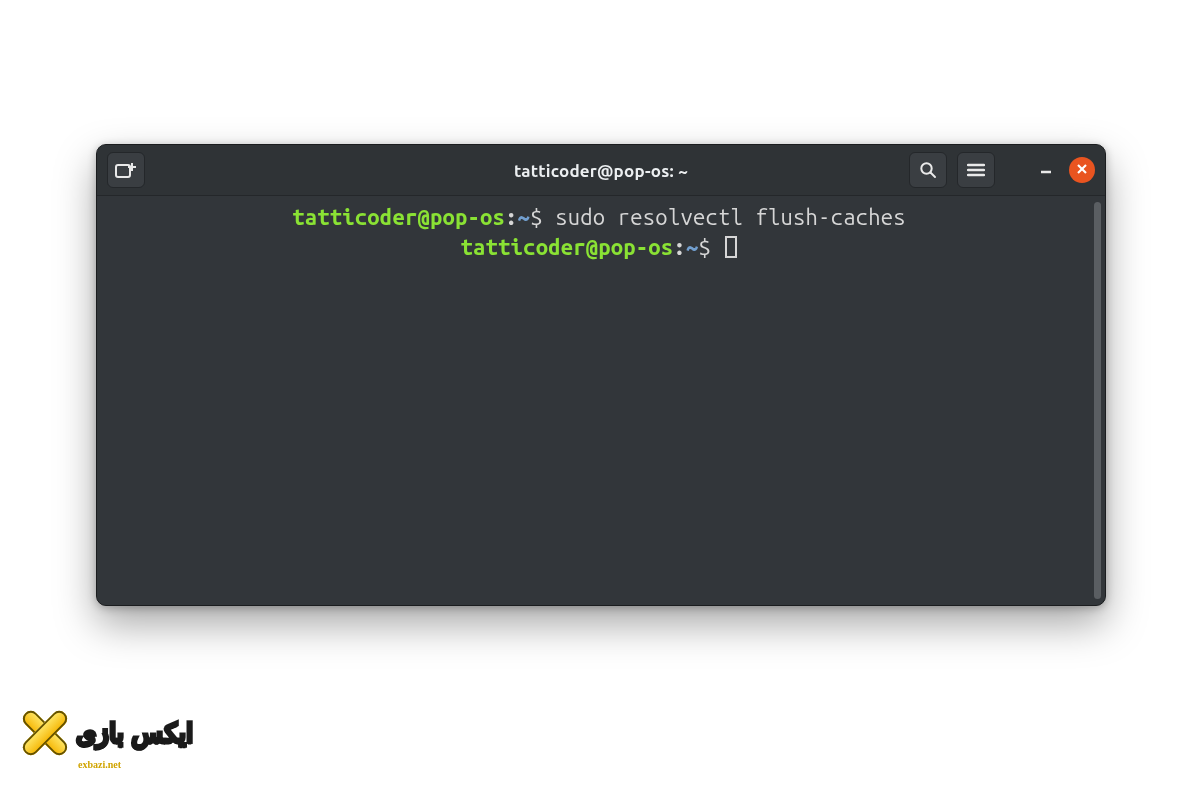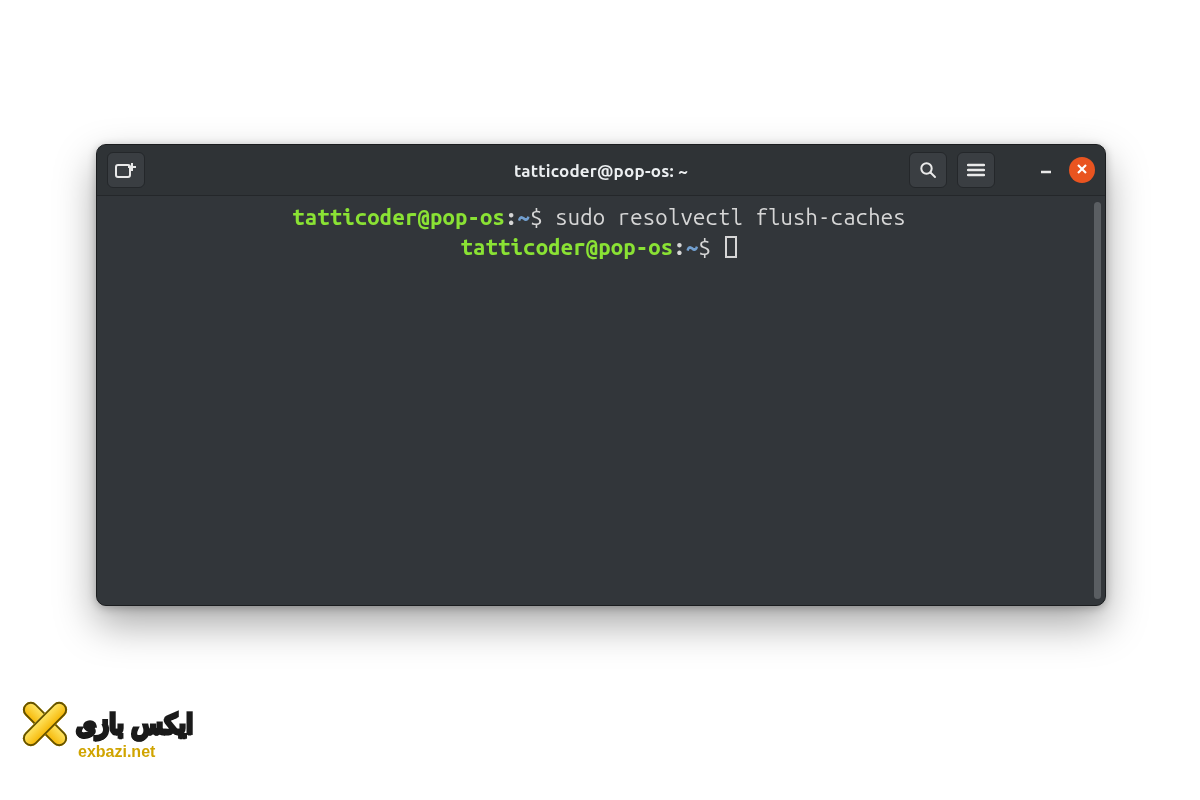--- a/index.html
+++ b/index.html
@@ -116,21 +116,21 @@
     border: 2px solid #d6d6d6;
     vertical-align: -3px;
     margin-left: 2px;
     box-sizing: border-box;
   }
 
   
   .watermark {
     position: absolute;
     left: 18px;
-    bottom: 49px;
+    bottom: 40px;
     display: flex;
     align-items: center;
     gap: 4px;
   }
   .wm-x {
     width: 54px;
     height: 54px;
     position: relative;
   }
   .wm-x::before, .wm-x::after {
@@ -159,22 +159,22 @@
     -webkit-text-stroke: 3px #1a1a1a;
     text-stroke: 3px #1a1a1a;
     letter-spacing: -1px;
     direction: rtl;
     text-shadow: 0 2px 0 #000;
   }
   .wm-sub {
     position:absolute;
     left: 60px;
     bottom: -10px;
-    font-family: Liberation Sans, sans-serif;
-    font-size: 16px;
+    font-family: Liberation Serif, serif;
+    font-size: 10px;
     color: #d0a400;
     font-weight:700;
   }
 </style>
 </head>
 <body>
 
 <div class="window">
 
   <div class="titlebar">

